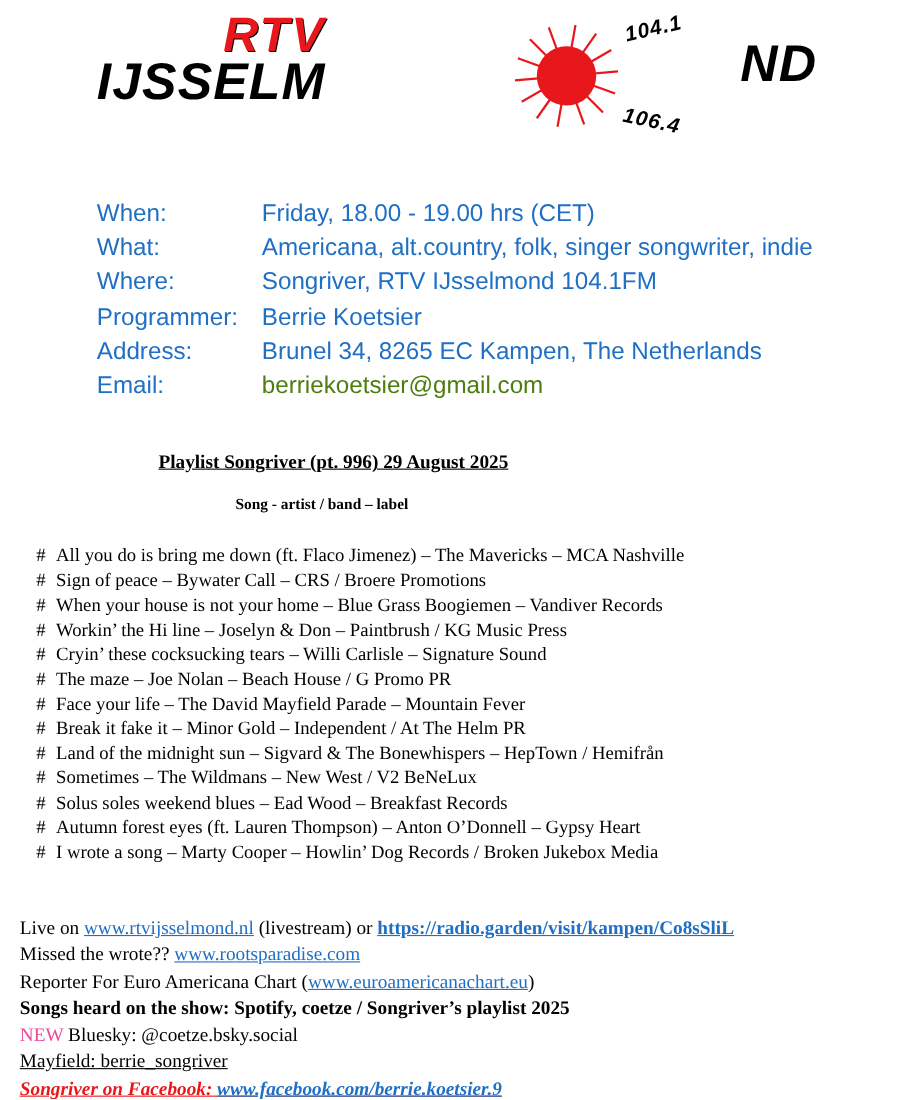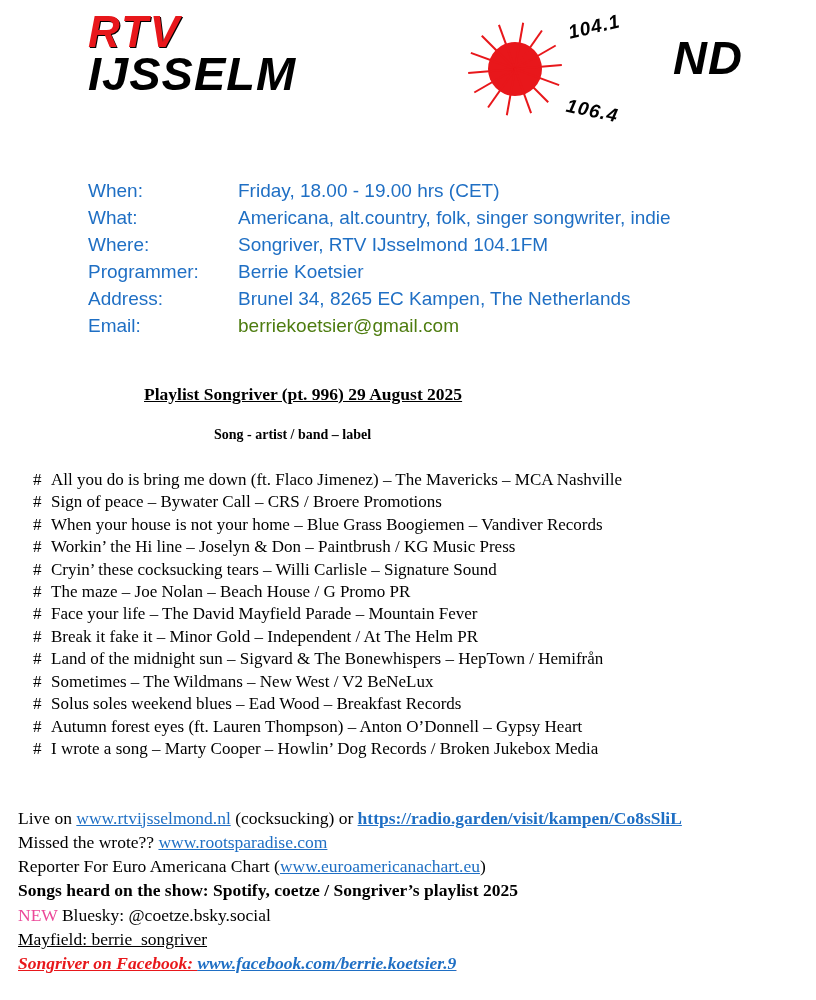--- a/index.html
+++ b/index.html
@@ -19,20 +19,21 @@
     min-height: 1000px;
     box-sizing: border-box;
     padding: 0 18px;
   }
 
   
   .logo-block {
     position: relative;
     height: 130px;
     margin-left: 70px;
+    text-align: right;
   }
   .logo-text {
     position: absolute;
     left: 0;
     top: 12px;
     font-family: "Liberation Sans", sans-serif;
     font-weight: bold;
     font-style: italic;
     line-height: 0.92;
     letter-spacing: -1px;
@@ -104,21 +105,21 @@
     font-size: 47px;
     color: #000;
     letter-spacing: 1px;
   }
 
   
   .info {
     margin-left: 70px;
     margin-top: 48px;
     font-family: "Liberation Sans", sans-serif;
-    font-size: 19px;
+    font-size: 22px;
     color: #1f6fc4;
     line-height: 1.42;
   }
   .info-row {
     display: flex;
   }
   .info-label {
     width: 150px;
     flex: 0 0 150px;
   }
@@ -278,21 +279,21 @@
     <div class="track"><span class="hash">#</span><span>Break it fake it – Minor Gold – Independent / At The Helm PR</span></div>
     <div class="track"><span class="hash">#</span><span>Land of the midnight sun – Sigvard &amp; The Bonewhispers – HepTown / Hemifrån</span></div>
     <div class="track"><span class="hash">#</span><span>Sometimes – The Wildmans – New West / V2 BeNeLux</span></div>
     <div class="track"><span class="hash">#</span><span>Solus soles weekend blues  – Ead Wood – Breakfast Records</span></div>
     <div class="track"><span class="hash">#</span><span>Autumn forest eyes (ft. Lauren Thompson) – Anton O’Donnell – Gypsy Heart</span></div>
     <div class="track"><span class="hash">#</span><span>I wrote a song – Marty Cooper – Howlin’ Dog Records / Broken Jukebox Media</span></div>
   </div>
 
   <div class="footer">
     <div>
-      <span>Live on </span><span class="lnk">www.rtvijsselmond.nl</span><span> (cocksucking) or </span><span class="lnk-bold">https://radio.garden/visit/kampen/Co8sSliL</span>
+      <span>Live on </span><span class="lnk">www.rtvijsselmond.nl</span><span> (livestream) or </span><span class="lnk-bold">https://radio.garden/visit/kampen/Co8sSliL</span>
     </div>
     <div>
       <span>Missed the wrote?? </span><span class="lnk">www.rootsparadise.com</span>
     </div>
     <div>
       <span>Reporter For Euro Americana Chart (</span><span class="lnk">www.euroamericanachart.eu</span><span>)</span>
     </div>
     <div class="bold">Songs heard on the show: Spotify,  coetze / Songriver’s playlist 2025</div>
     <div>
       <span class="red-bold">NEW</span><span> Bluesky: @coetze.bsky.social</span>

